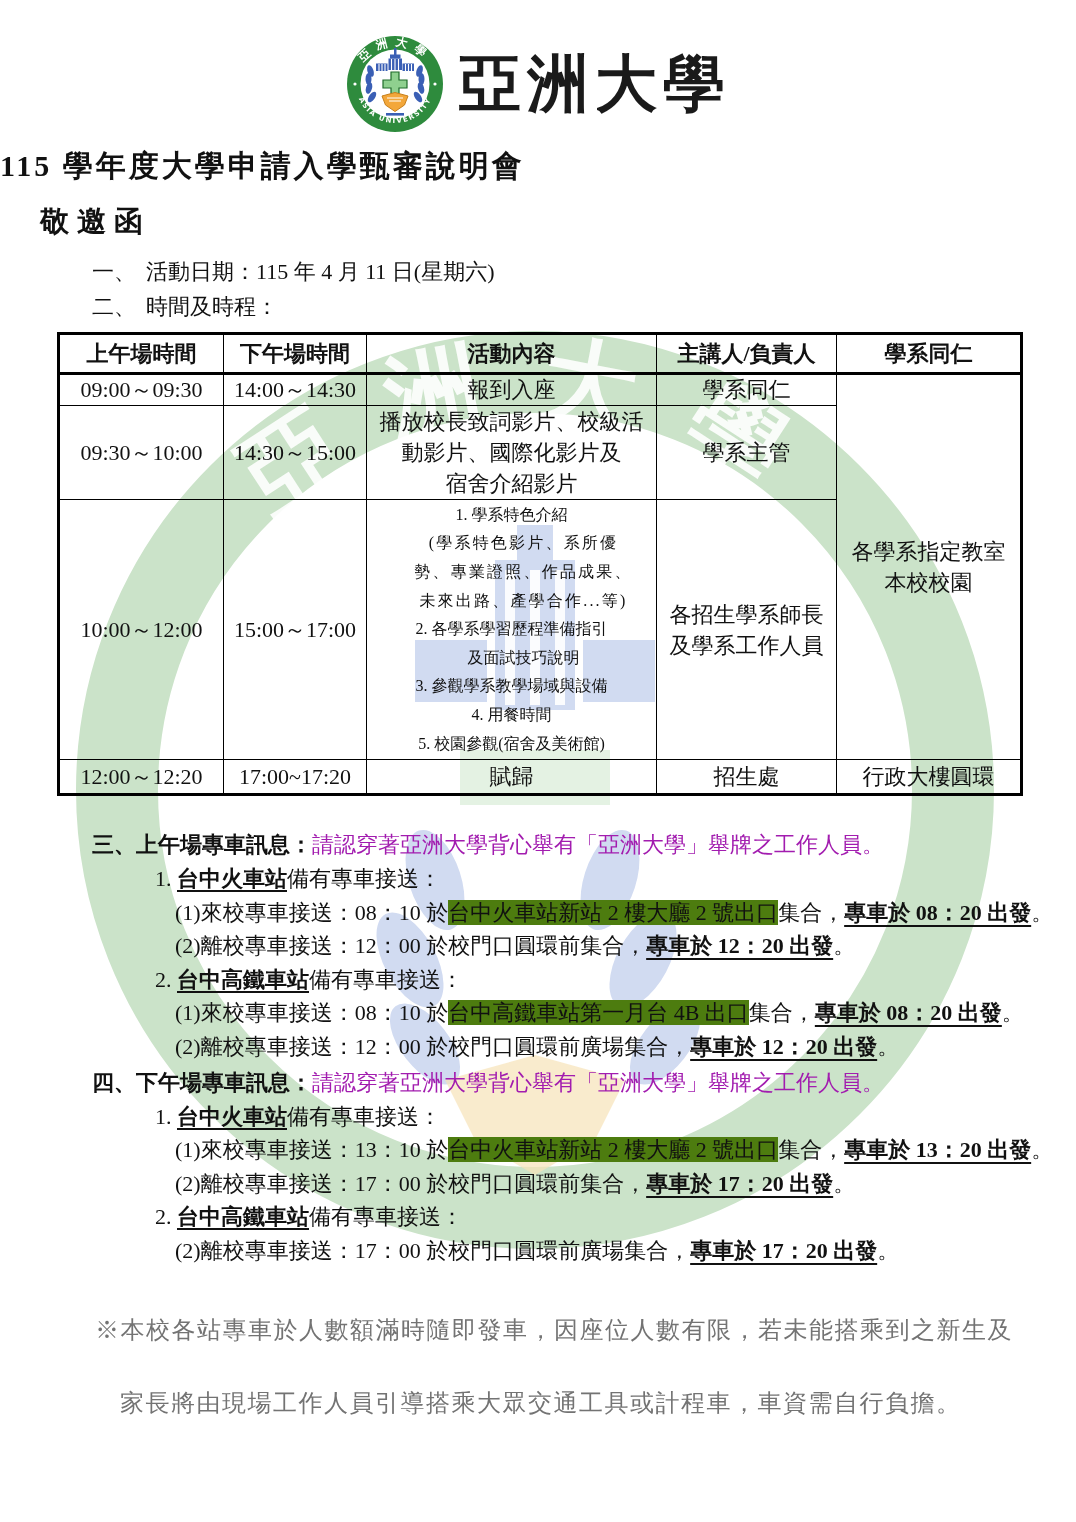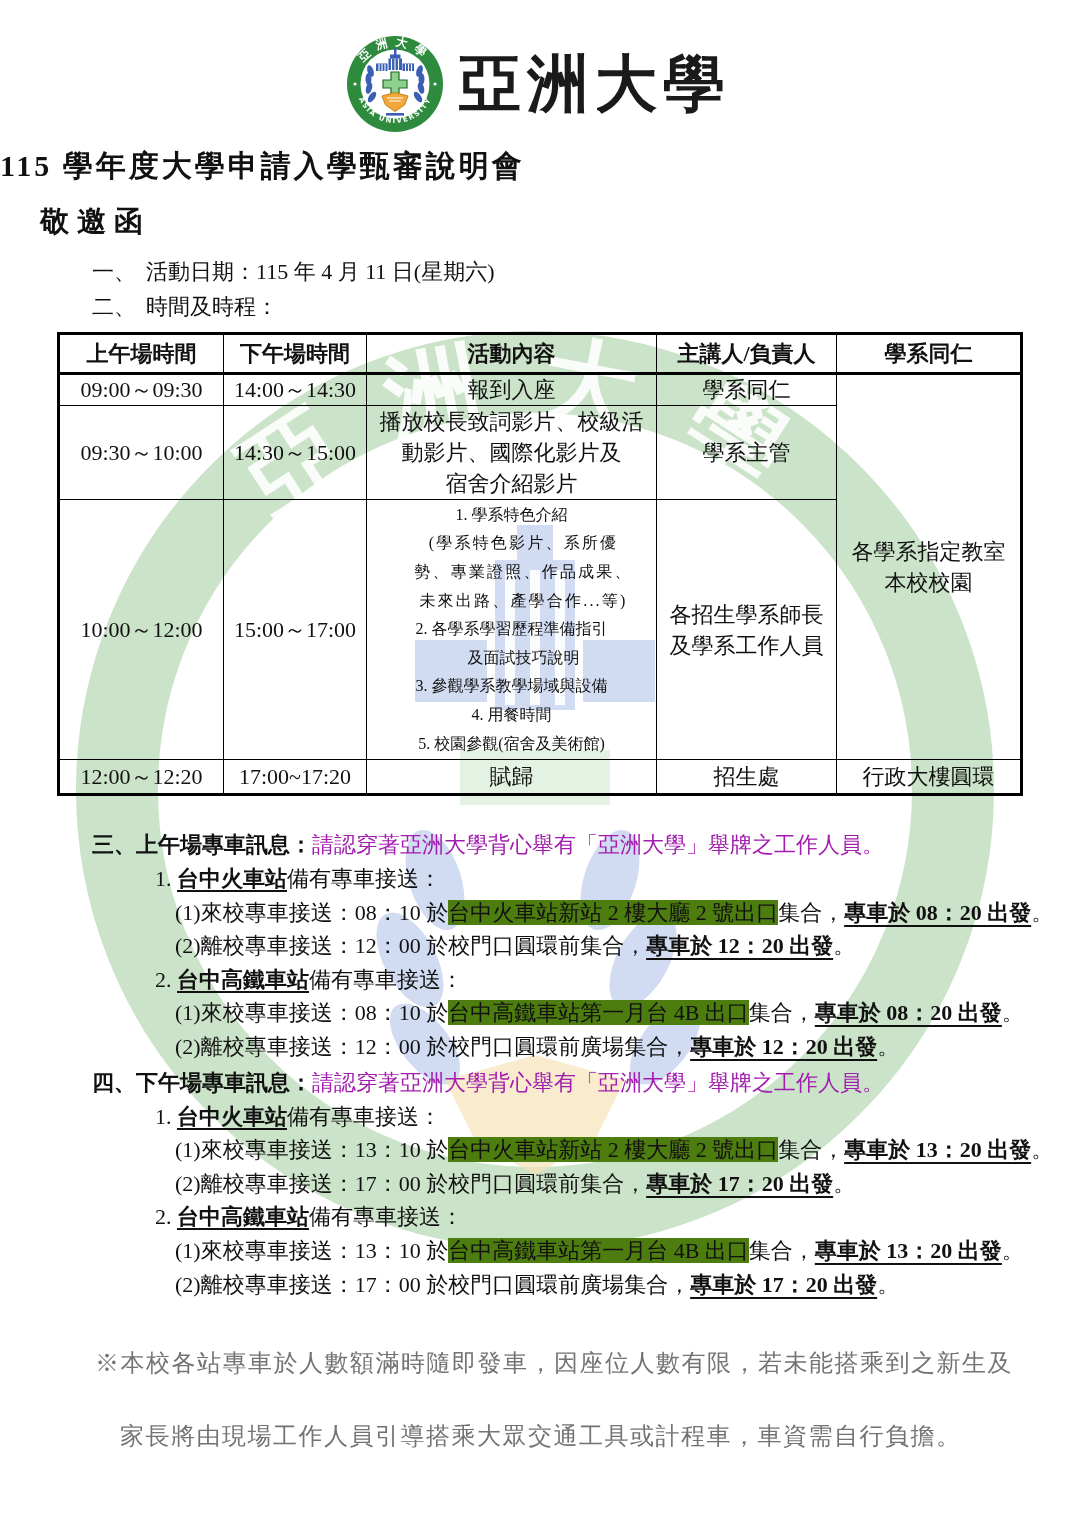--- a/index.html
+++ b/index.html
@@ -223,21 +223,20 @@
     </div>
 
     <div class="sect" style="margin-top:2px;">
       <div class="head"><span class="hb">四、</span><span class="hb">下午場專車訊息：</span><span class="rd">請認穿著亞洲大學背心舉有「亞洲大學」舉牌之工作人員。</span></div>
 
       <div class="station"><span>1.</span> <span class="sname">台中火車站</span><span>備有專車接送：</span></div>
       <div class="dline"><span>(1)來校專車接送：13：10 於</span><span class="hl">台中火車站新站 2 樓大廳 2 號出口</span><span>集合，</span><span class="bu">專車於 13：20 出發</span><span>。</span></div>
       <div class="dline"><span>(2)離校專車接送：17：00 於校門口圓環前集合，</span><span class="bu">專車於 17：20 出發</span><span>。</span></div>
 
       <div class="station"><span>2.</span> <span class="sname">台中高鐵車站</span><span>備有專車接送：</span></div>
-      <div class="dline"><span>(1)來校專車接送：13：10 於</span><span class="hl">台中高鐵車站第一月台 4B 出口</span><span>集合，</span><span class="bu">專車於 13：20 出發</span><span>。</span></div>
       <div class="dline"><span>(2)離校專車接送：17：00 於校門口圓環前廣場集合，</span><span class="bu">專車於 17：20 出發</span><span>。</span></div>
     </div>
 
     <div class="footer">
       <div class="f1">※本校各站專車於人數額滿時隨即發車，因座位人數有限，若未能搭乘到之新生及</div>
       <div class="f2">家長將由現場工作人員引導搭乘大眾交通工具或計程車，車資需自行負擔。</div>
     </div>
 
   </div>
 </div>

